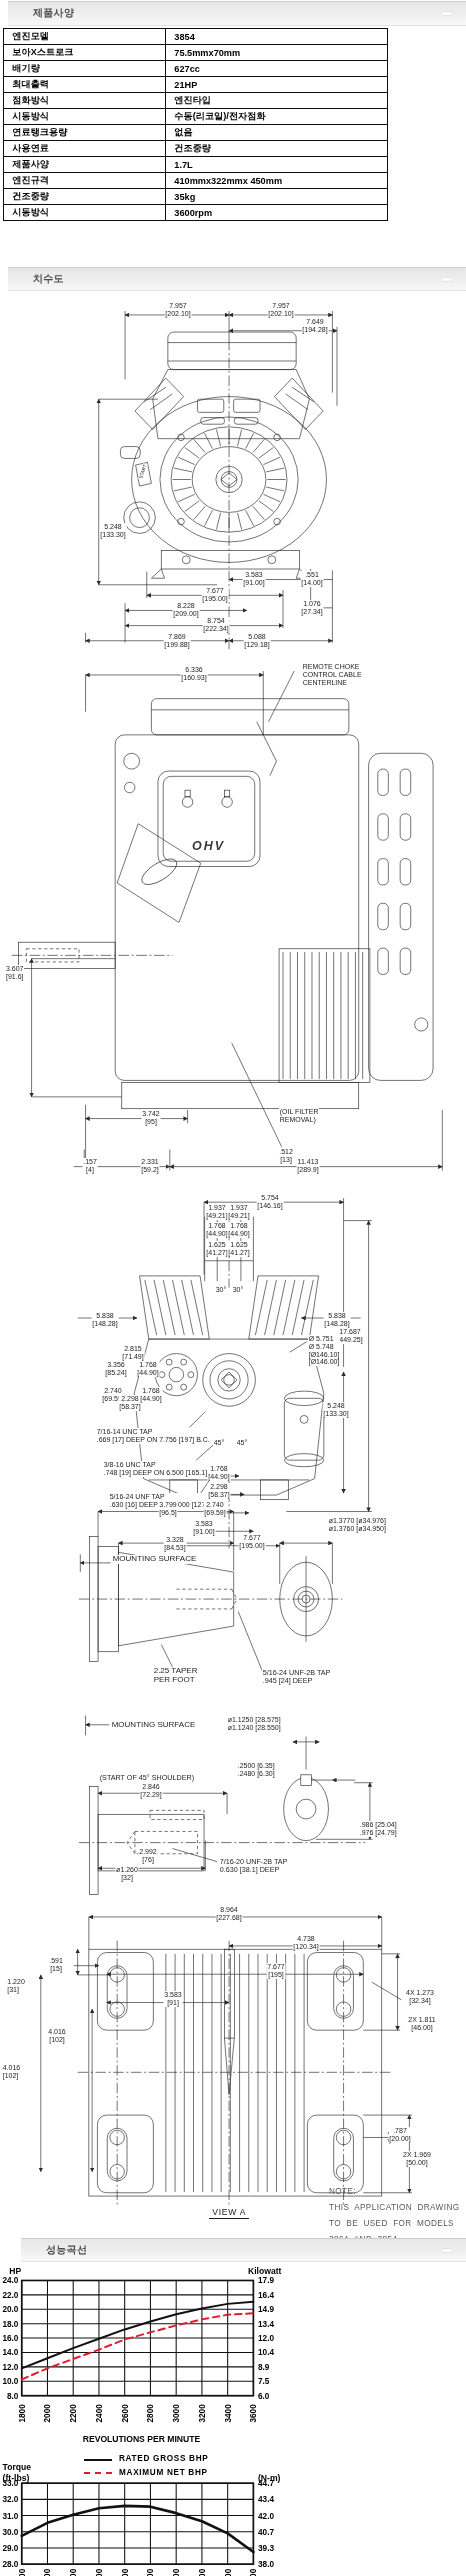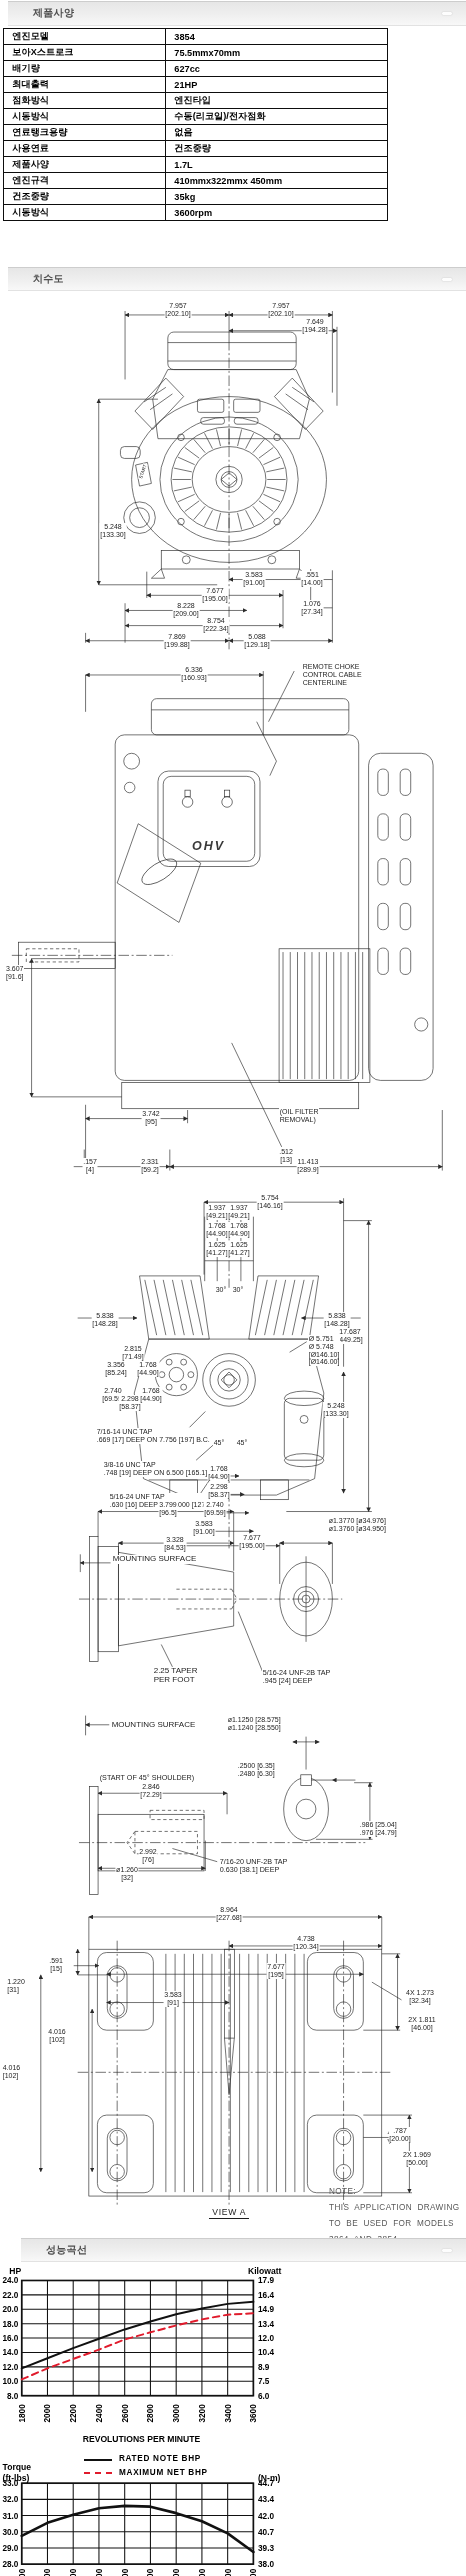--- a/index.html
+++ b/index.html
@@ -705,21 +705,21 @@
           <text x="311.27777777777777" y="460" text-anchor="end" font-size="12.5" font-weight="bold" font-family="&quot;Liberation Sans&quot;,sans-serif" fill="#000" transform="rotate(-90 311.27777777777777 460)">3200</text>
           <text x="350.3888888888889" y="460" text-anchor="end" font-size="12.5" font-weight="bold" font-family="&quot;Liberation Sans&quot;,sans-serif" fill="#000" transform="rotate(-90 350.3888888888889 460)">3400</text>
           <text x="389.5" y="460" text-anchor="end" font-size="12.5" font-weight="bold" font-family="&quot;Liberation Sans&quot;,sans-serif" fill="#000" transform="rotate(-90 389.5 460)">3600</text>
           <polyline points="33,409.95 72.11111111111111,390.27 111.22222222222223,377.96999999999997 150.33333333333331,368.13 189.44444444444446,364.43999999999994 228.55555555555554,365.66999999999996 267.66666666666663,375.51000000000005 306.77777777777777,387.81000000000006 345.8888888888889,406.26000000000005 385,434.55" fill="none" stroke="#111111" stroke-width="4" stroke-linecap="round" stroke-linejoin="round" stroke-dasharray="none"></polyline>
         </g>
       </svg>
     <span class="axis-title" style="left:9.2px;top:0px;">HP</span>
     <span class="axis-title" style="left:248px;top:0px;">Kilowatt</span>
     <span class="axis-title" style="left:69px;top:168px;width:145px;text-align:center;">REVOLUTIONS  PER  MINUTE</span>
     <span class="legend-line" style="left:84px;top:193px;border-top:2px solid #111;"></span>
-    <span class="legend-text" style="left:119px;top:188px;">RATED  NOTE  BHP</span>
+    <span class="legend-text" style="left:119px;top:188px;">RATED  GROSS  BHP</span>
     <span class="legend-line" style="left:84px;top:206px;border-top:2px dashed #e01b2c;"></span>
     <span class="legend-text" style="left:119px;top:202px;">MAXIMUM  NET  BHP</span>
     <span class="axis-title" style="left:2.6px;top:196px;">Torque</span>
     <span class="axis-title" style="left:2.6px;top:207px;">(ft-lbs)</span>
     <span class="axis-title" style="left:258px;top:207px;">(N-m)</span>
   </div>
 </div>
 
 
 </body></html>

